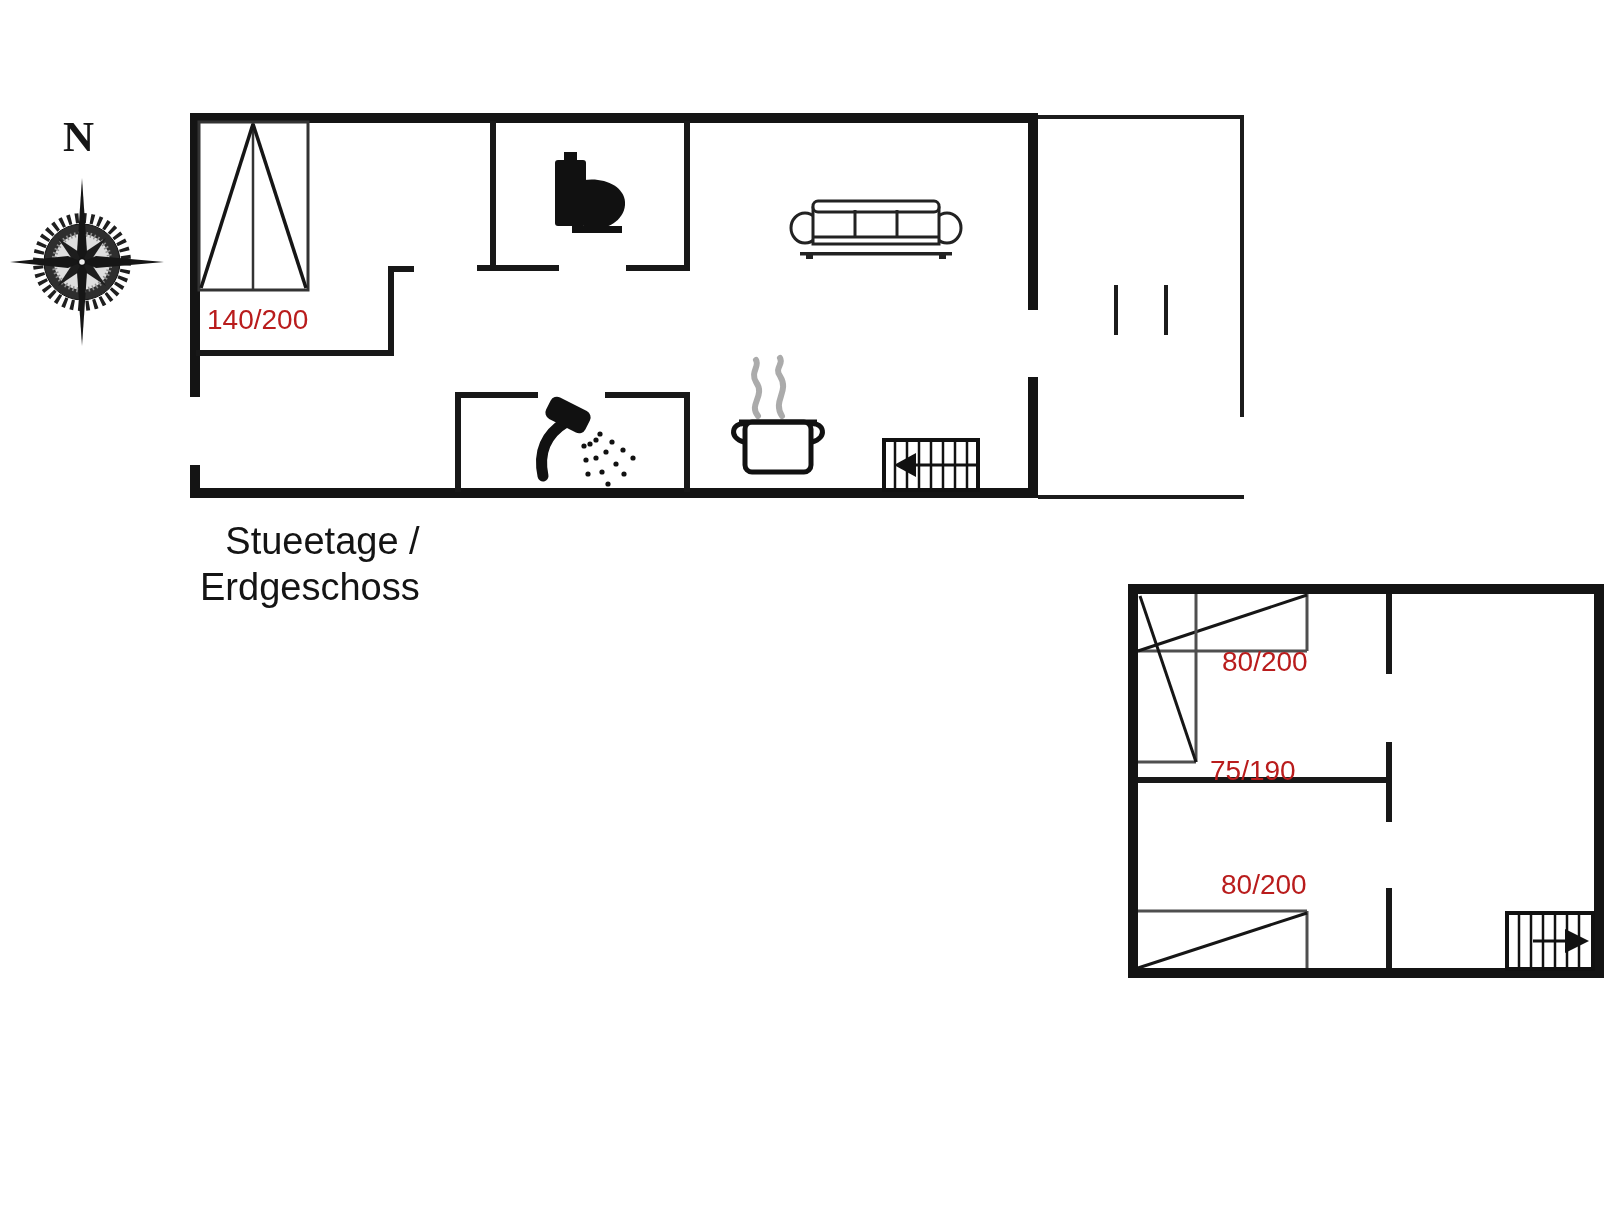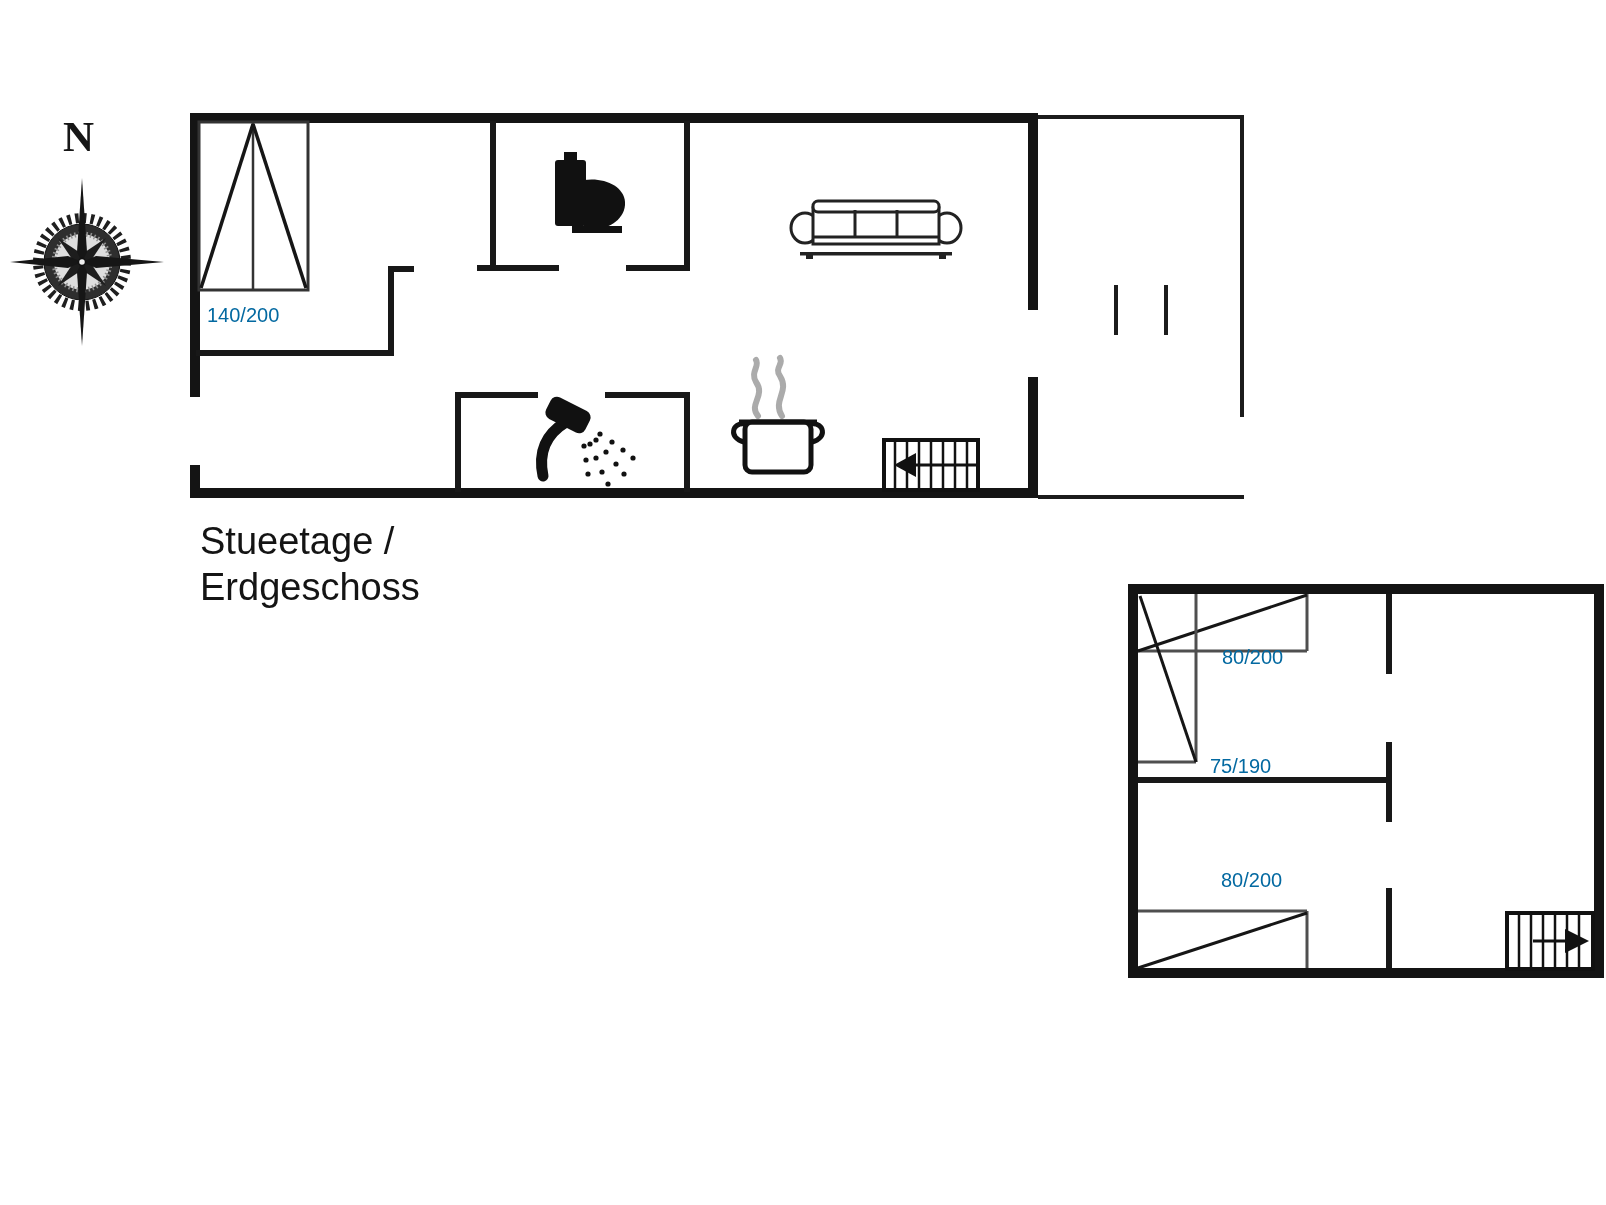--- a/index.html
+++ b/index.html
@@ -1,22 +1,22 @@
 <!DOCTYPE html>
 <html><head>
 <meta charset="utf-8">
 <style>
   html,body{margin:0;padding:0;background:#ffffff;}
   #canvas{position:relative;width:1606px;height:1205px;background:#ffffff;overflow:hidden;
           font-family:"Liberation Sans", sans-serif;}
   .wall{position:absolute;background:#141414;}
   .iwall{position:absolute;background:#181818;}
   .thin{position:absolute;background:#1c1c1c;}
-  .lbl{position:absolute;font-size:20px;color:#0369a1;white-space:nowrap;letter-spacing:0px;}
-  .cap{position:absolute;font-size:38px;line-height:46px;color:#141414;white-space:nowrap;}
+  .lbl{position:absolute;font-size:28px;color:#b91c1c;white-space:nowrap;letter-spacing:0px;}
+  .cap{position:absolute;font-size:38px;line-height:46px;color:#141414;white-space:nowrap;text-align:right;}
   .nlbl{position:absolute;font-family:"Liberation Serif", serif;font-weight:bold;
         font-size:43px;color:#161616;}
   svg{position:absolute;overflow:visible;}
 </style>
 </head>
 <body>
 
 <div id="canvas">
 
   <div class="nlbl" style="left:63px;top:112px;">N</div>

